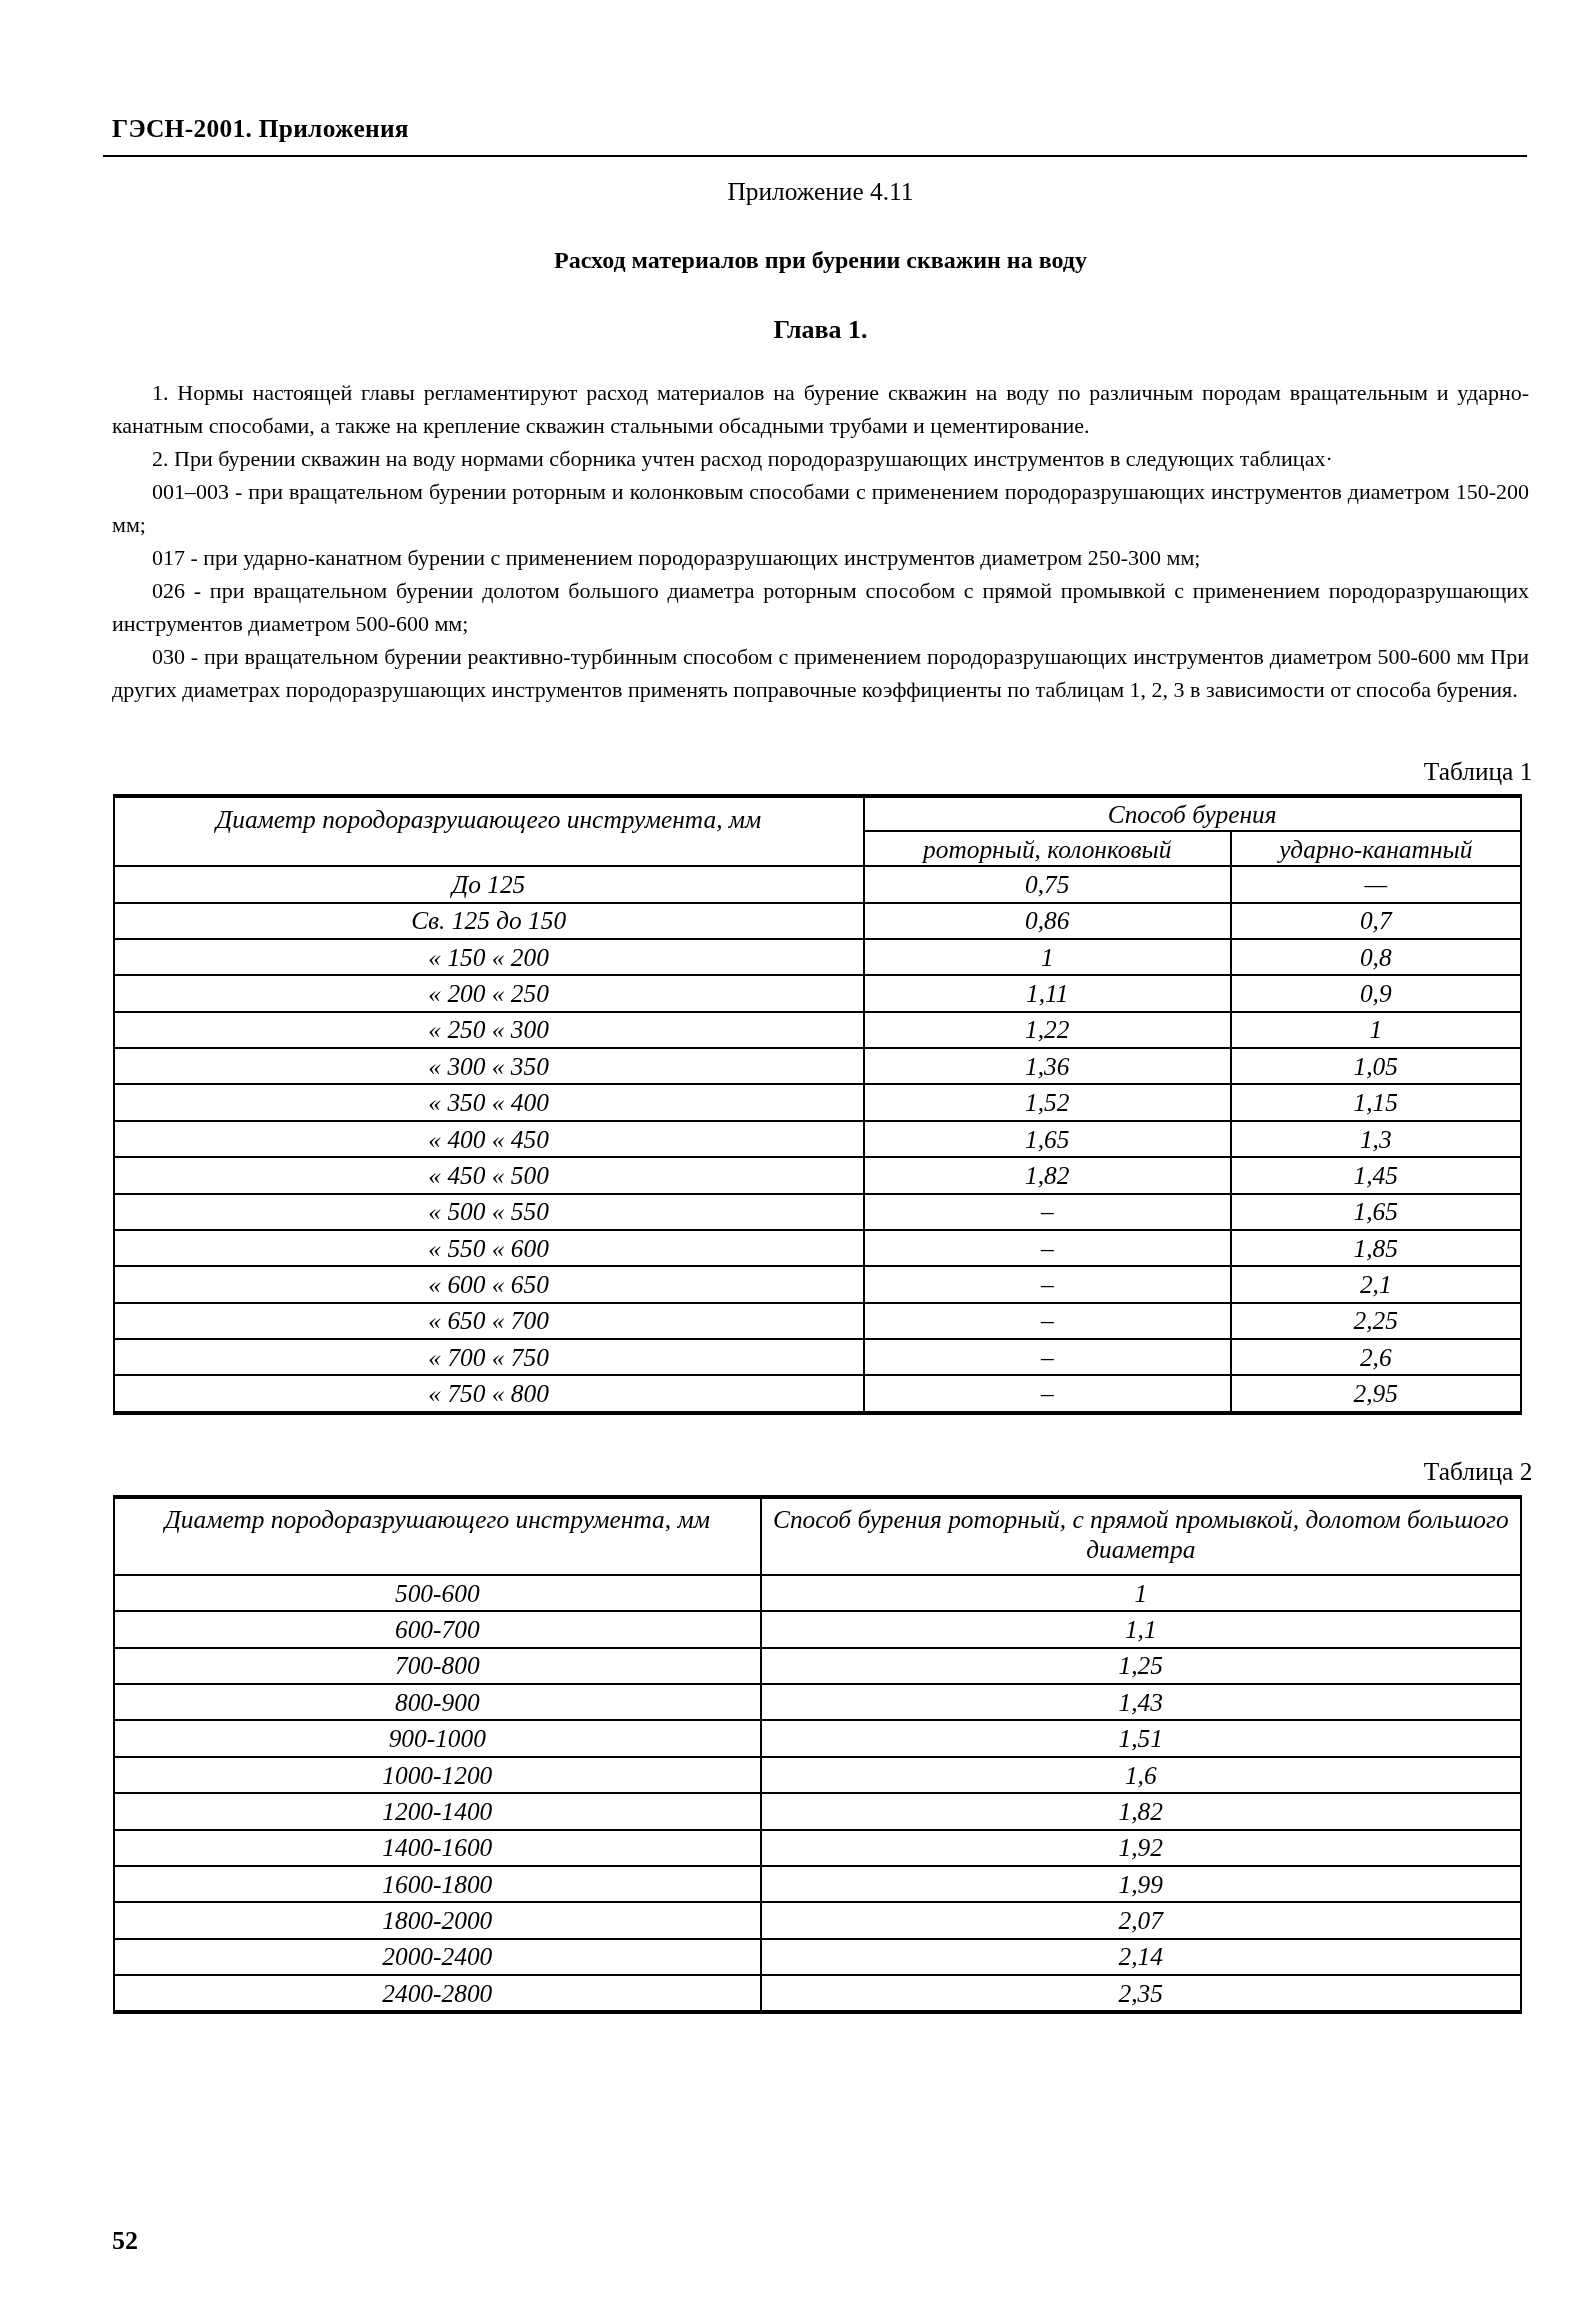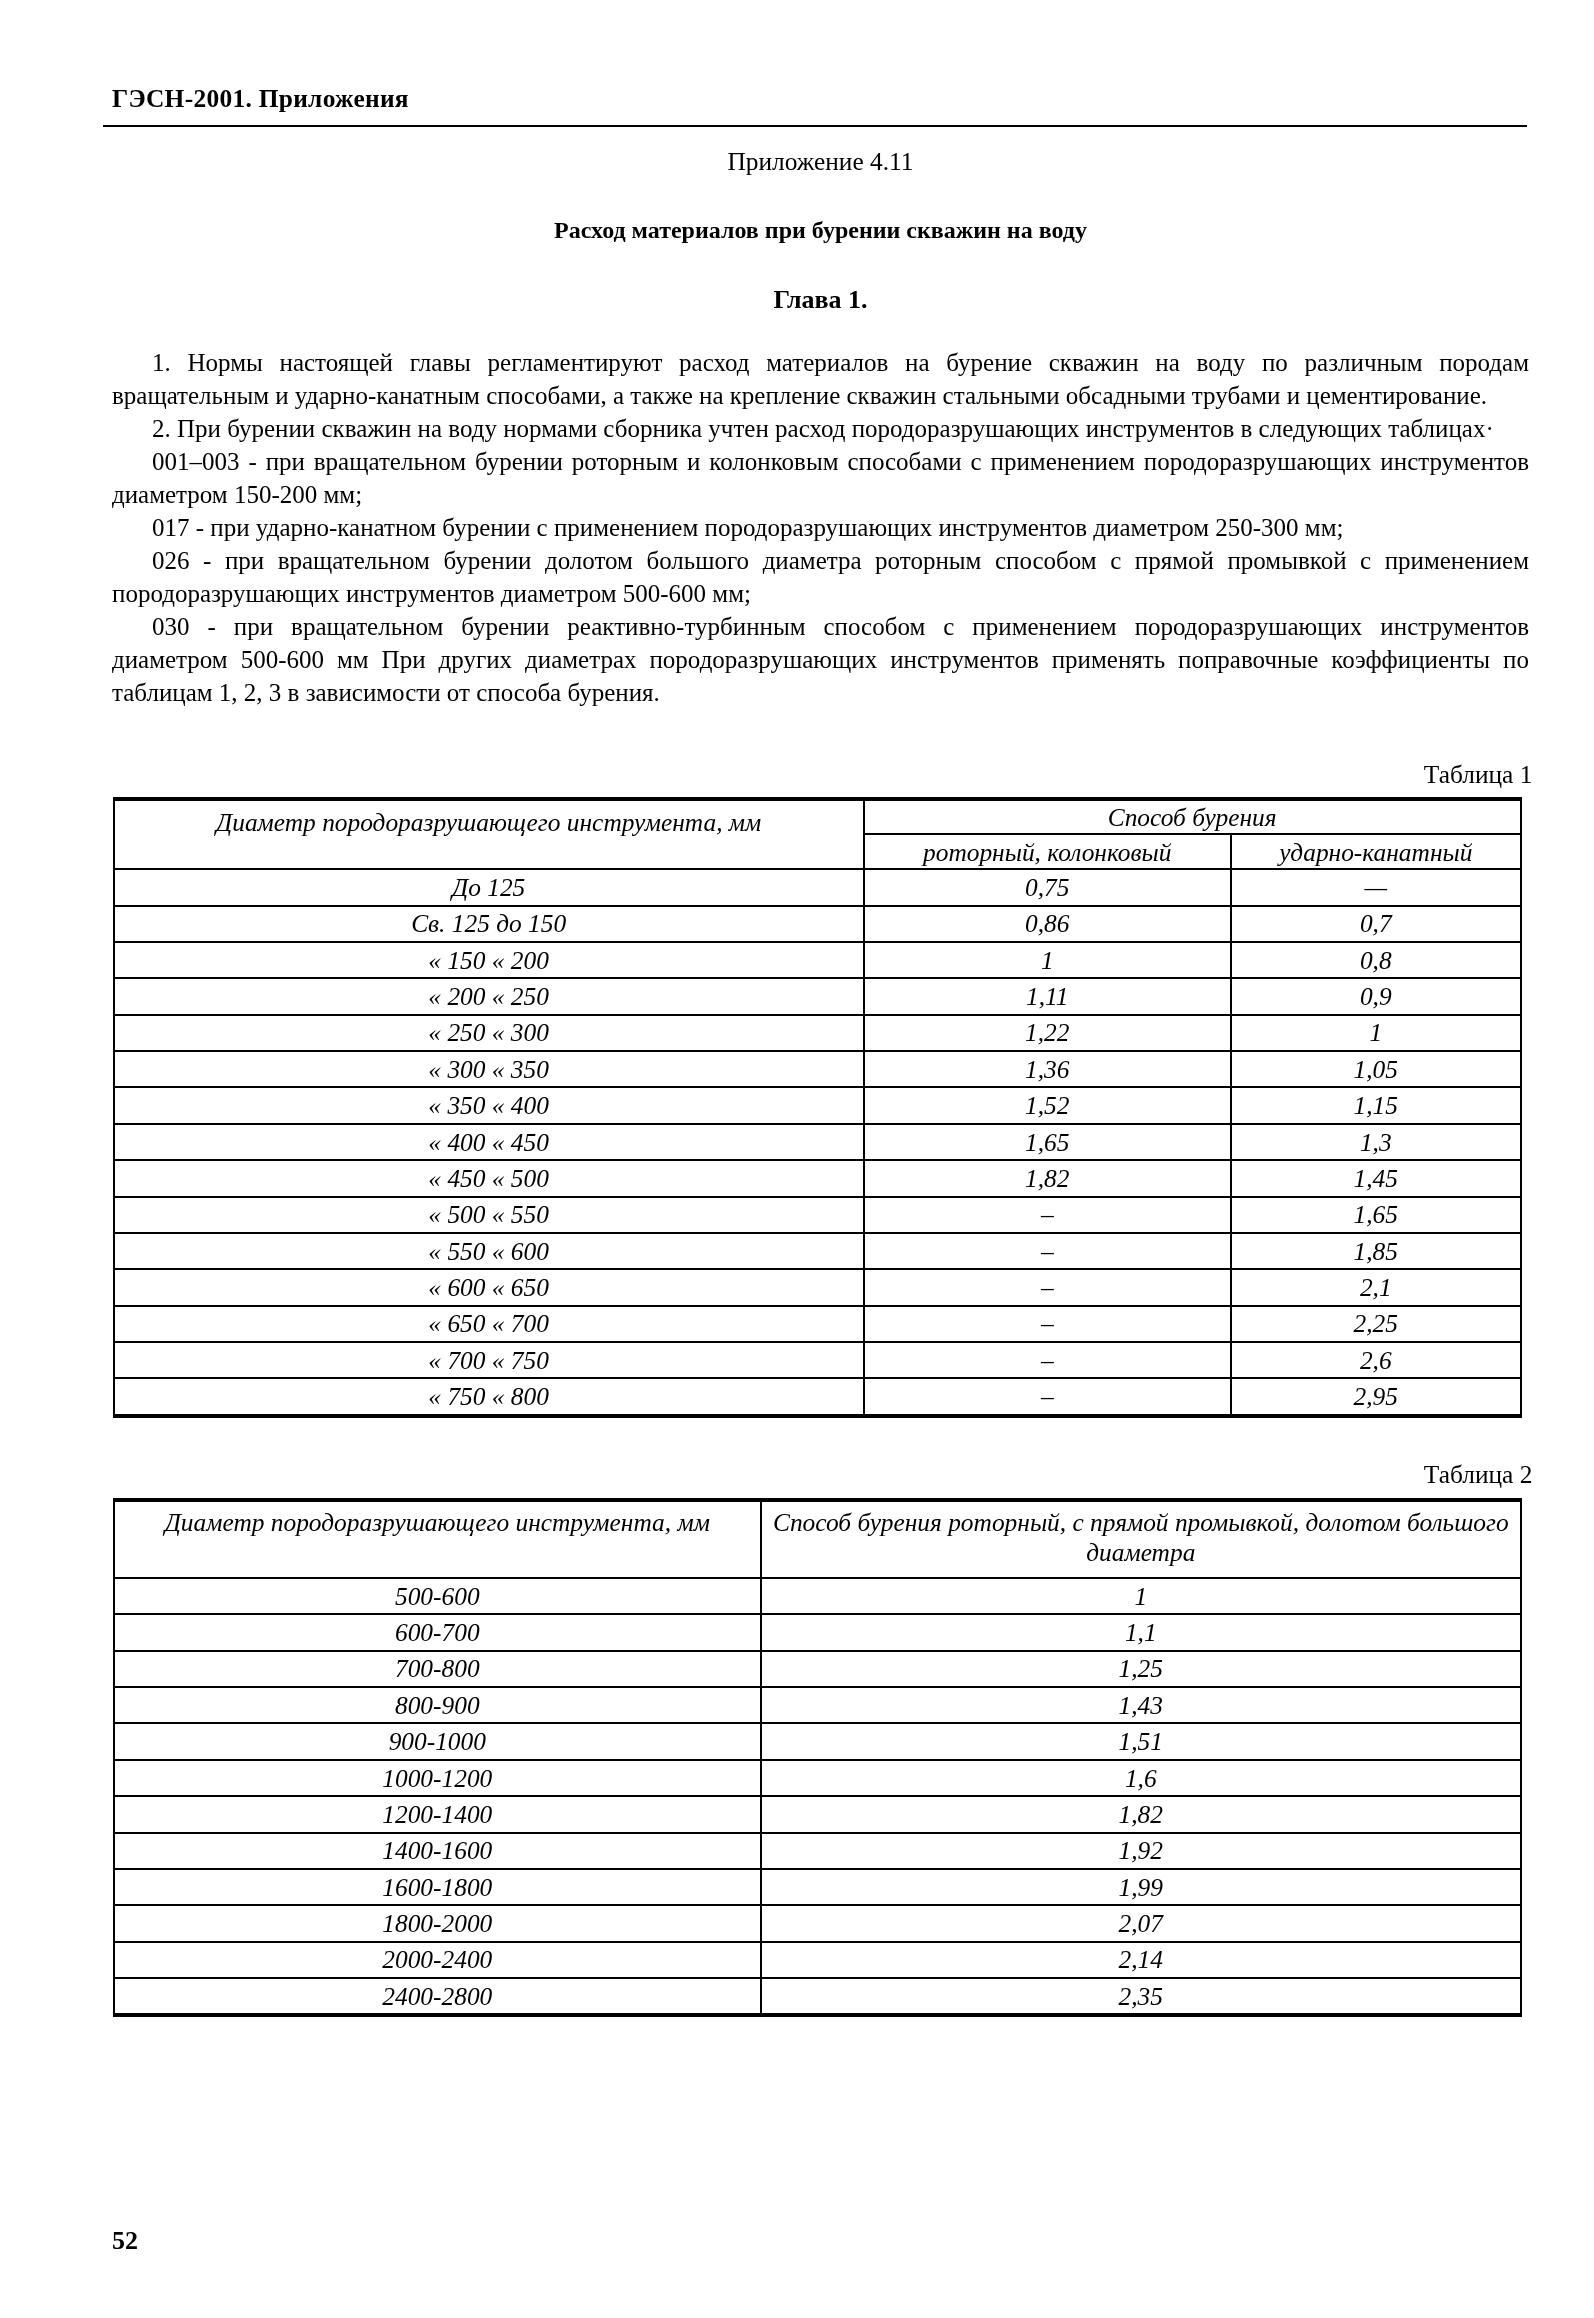--- a/index.html
+++ b/index.html
@@ -7,21 +7,21 @@
     width: 1594px; height: 2319px;
     background: #ffffff;
     color: #000000;
     font-family: "Liberation Serif", "DejaVu Serif", serif;
     position: relative;
   }
   .page {
     position: relative;
     width: 1594px; height: 2319px;
     box-sizing: border-box;
-    padding: 82px 65px 0 112px;
+    padding: 112px 65px 0 112px;
   }
   .doc-header {
     font-size: 25.4px;
     font-weight: bold;
     line-height: 33px;
     letter-spacing: 0.3px;
   }
   .header-rule {
     border: none;
     border-top: 2.7px solid #000;
@@ -44,21 +44,21 @@
   .chapter {
     margin: 36px 0 0 0;
     text-align: center;
     font-size: 26px;
     font-weight: bold;
     line-height: 33px;
   }
   .body-text { margin-top: 30px; }
   .body-text p {
     margin: 0;
-    font-size: 25px;
+    font-size: 22px;
     line-height: 33px;
     text-align: justify;
     text-indent: 40px;
   }
   .tbl-caption {
     text-align: right;
     font-size: 25.4px;
     line-height: 33px;
     margin-right: -3.4px;
   }

